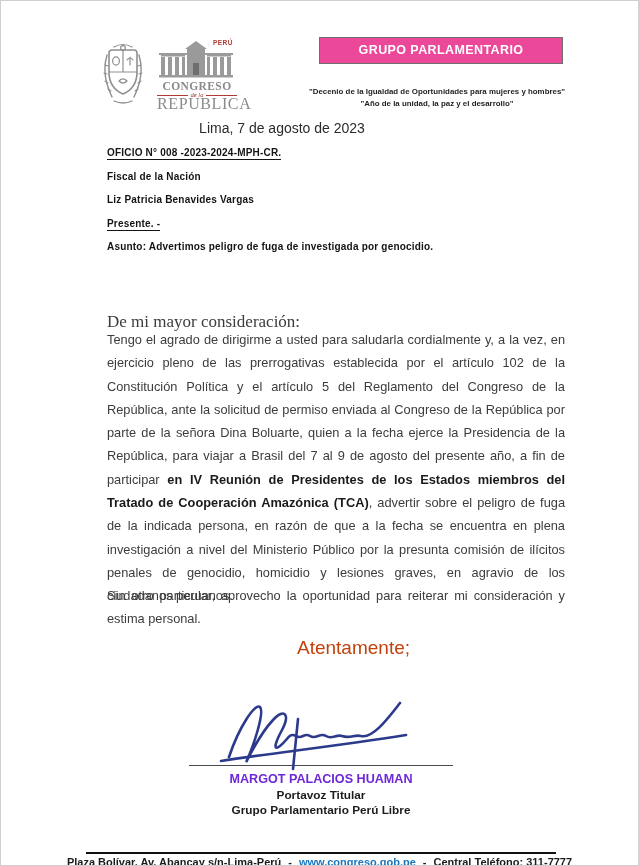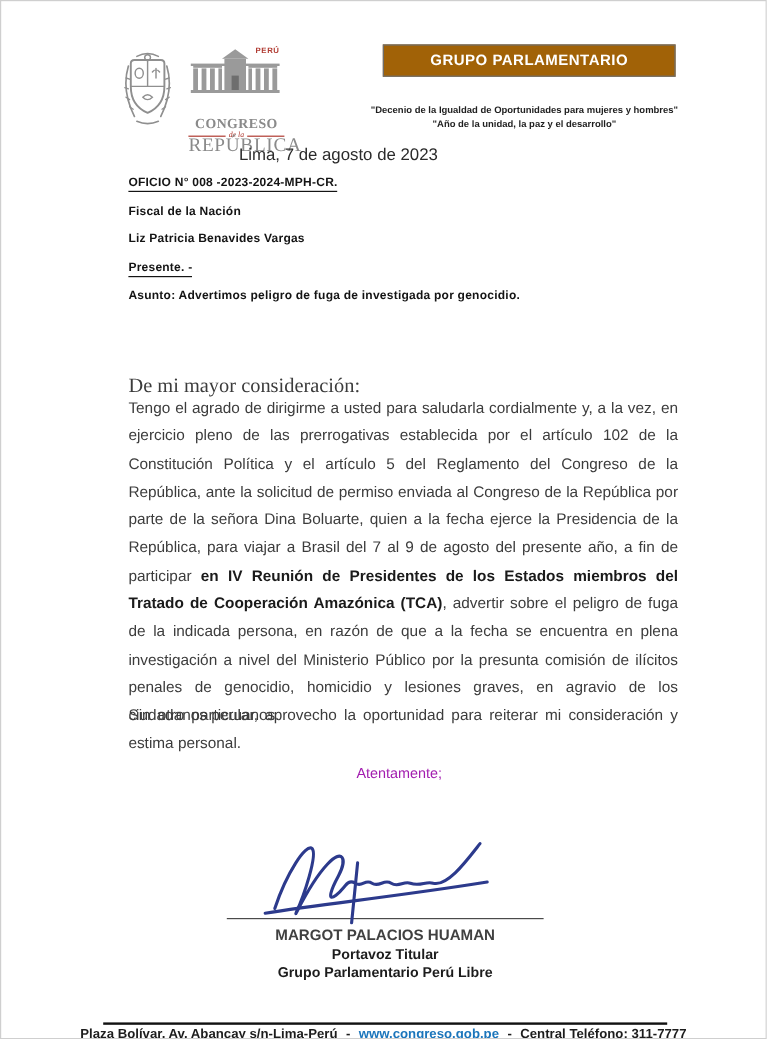--- a/index.html
+++ b/index.html
@@ -15,38 +15,38 @@
   .logos { position:absolute; top:38px; left:100px; display:flex; gap:12px; }
   .coat-of-arms { width:44px; height:70px; }
   .congress-logo { width:80px; text-align:center; }
   .congress-logo .building-wrap { position:relative; width:78px; height:40px; }
   .congress-logo .peru-tag {
     position:absolute; top:0; right:2px; font-size:6.5px; font-weight:bold;
     color:#b03a31; letter-spacing:.5px;
   }
   .congress-word {
     font-family:"Liberation Serif", serif; color:#8a8a8a; font-weight:bold;
-    font-size:11.5px; letter-spacing:.4px; line-height:11px; margin-top:20px;
+    font-size:11.5px; letter-spacing:.4px; line-height:11px; margin-top:2px;
   }
   .congress-dela {
     display:flex; align-items:center; gap:3px; justify-content:center; height:6px;
   }
   .congress-dela .rule { flex:1; border-top:1px solid #b03a31; }
   .congress-dela span {
     font-family:"Liberation Serif", serif; font-style:italic; font-size:6.5px;
     color:#b03a31; line-height:6px;
   }
   .congress-word2 {
     font-family:"Liberation Serif", serif; color:#8a8a8a; font-weight:normal;
     font-size:16px; letter-spacing:.6px; line-height:11px;
   }
 
   .banner {
     position:absolute; top:36px; left:318px; width:244px;
-    background:#a16207; border:1px solid #6e6e6e; text-align:center;
+    background:#ec4899; border:1px solid #6e6e6e; text-align:center;
     padding:5px 4px 6px;
   }
   .banner-line1 { color:#ffffff; font-weight:bold; font-size:12.5px; letter-spacing:.4px; }
   .banner-line2 {
     display:inline-block; margin-top:1px; background:#7b7b7b; color:#ffffff;
     font-weight:bold; font-size:16.5px; letter-spacing:1px; padding:0 16px;
   }
   .quotes {
     position:absolute; top:85px; left:288px; width:296px; text-align:center;
     font-size:7.9px; font-weight:bold; color:#1f1f1f; line-height:1.5;
@@ -64,27 +64,27 @@
   }
   .underlined { display:inline-block; border-bottom:1.5px solid #141414; padding-bottom:1px; }
 
   
   .greeting { position:absolute; top:311px; left:106px; font-size:17px; color:#3c3c3c;font-family:Liberation Serif, serif; }
   .para { position:absolute; left:106px; width:458px; text-align:justify;
           font-size:12.8px; line-height:23.3px; color:#3c3c3c; }
   .para-1 { top:327px; }
   .para-2 { top:583px; }
   .para b { color:#1a1a1a; }
-  .closing { position:absolute; top:636px; left:296px; font-size:12px; color:#a21caf; }
+  .closing { position:absolute; top:636px; left:296px; font-size:19px; color:#c2410c; }
 
   
   .sig-block { position:absolute; top:688px; left:170px; width:300px; text-align:center; }
   .sig-svg { display:block; margin:0 auto -8px; }
   .sig-rule { width:264px; margin:0 auto 6px; border-top:1.6px solid #4a4a4a; }
-  .sig-name { font-size:12.6px; font-weight:bold; color:#404040; line-height:15.5px; }
+  .sig-name { font-size:12.6px; font-weight:bold; color:#6d28d9; line-height:15.5px; }
   .sig-role, .sig-group { font-size:11.8px; font-weight:bold; color:#1c1c1c; line-height:15.5px; }
 
   
   .footer-rule { position:absolute; top:851px; left:85px; width:470px; border-top:2.5px solid #111; }
   .footer-text {
     position:absolute; top:855px; left:0; right:0; text-align:center;
     font-size:11px; font-weight:bold; color:#1c1c1c; white-space:nowrap;
   }
   .footer-text a { color:#1b75bb; text-decoration:underline; font-weight:bold; cursor:pointer; }
   .sep { padding:0 7px; }

